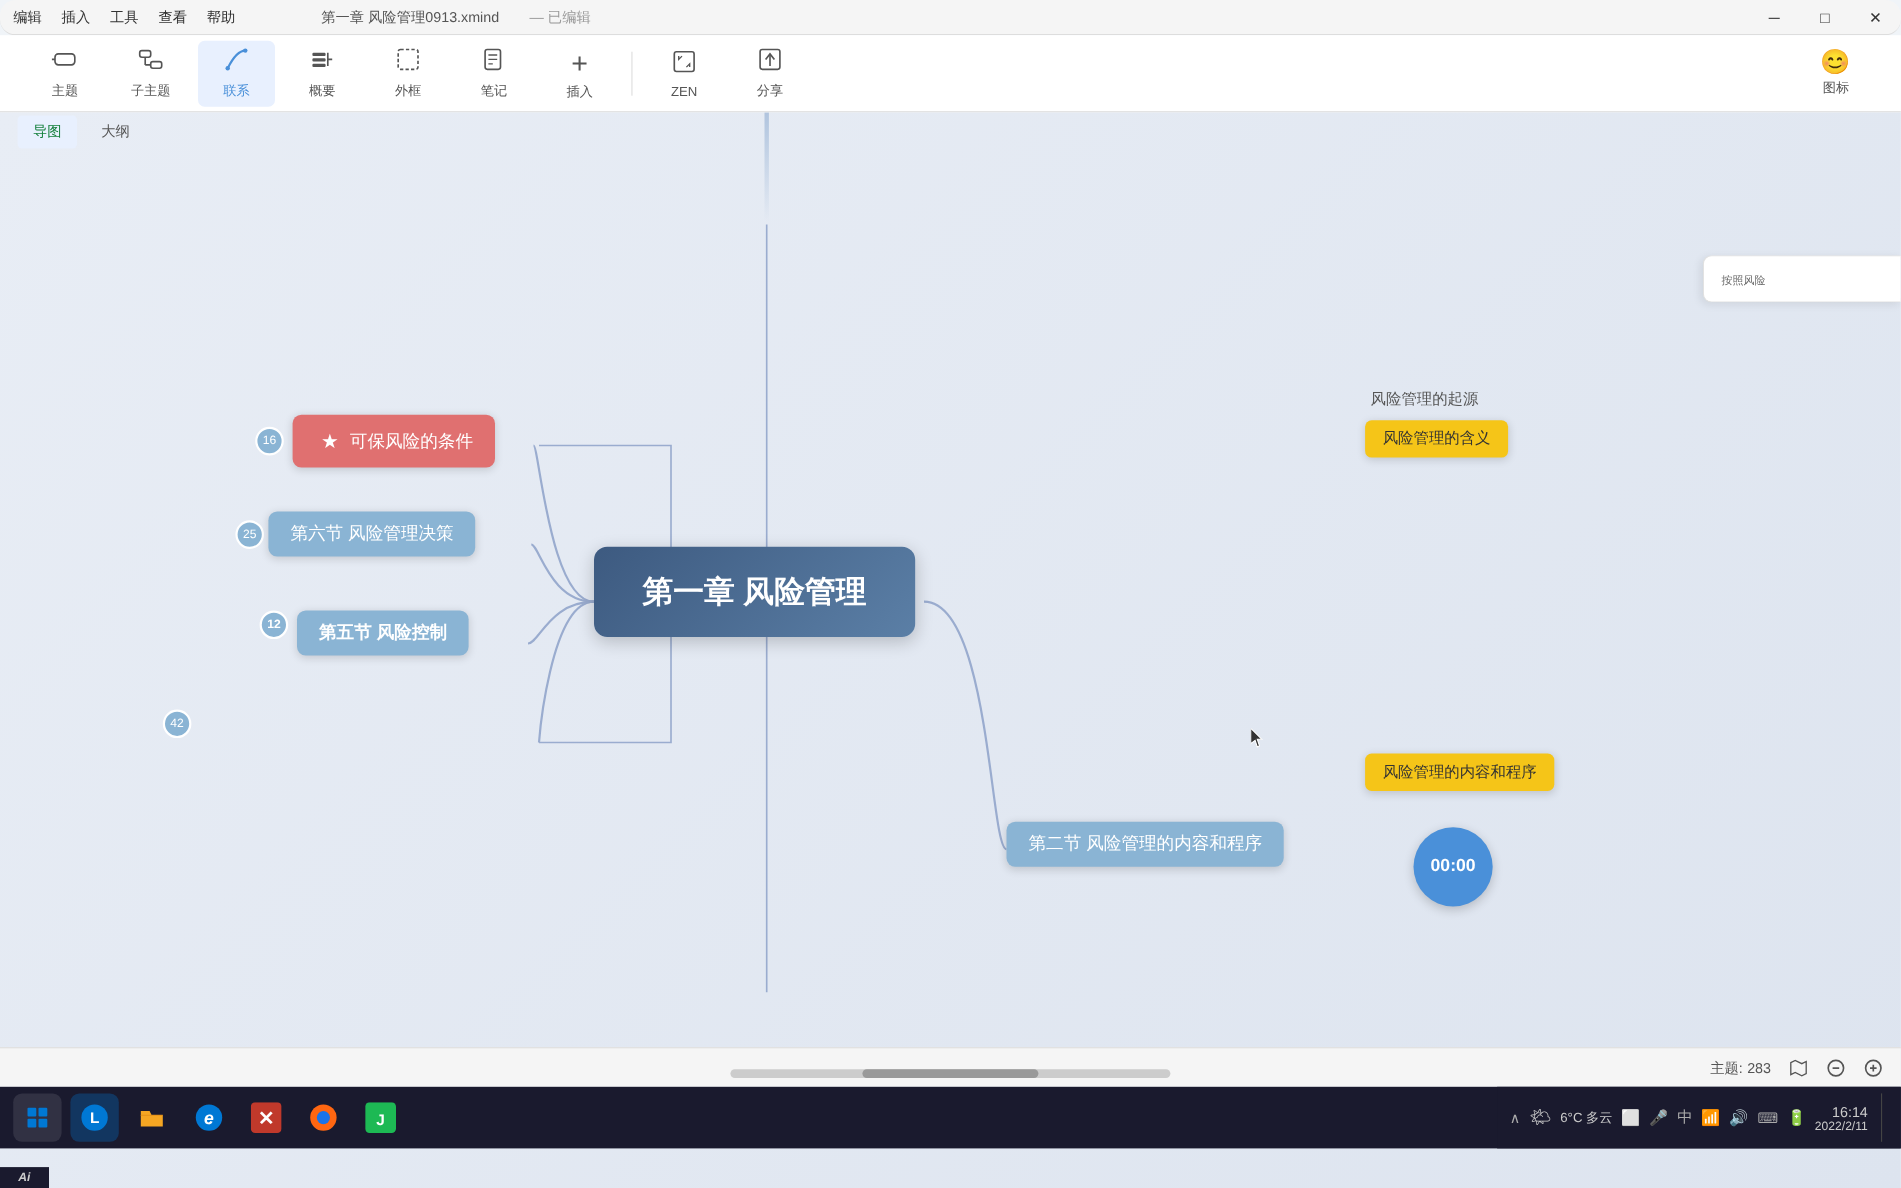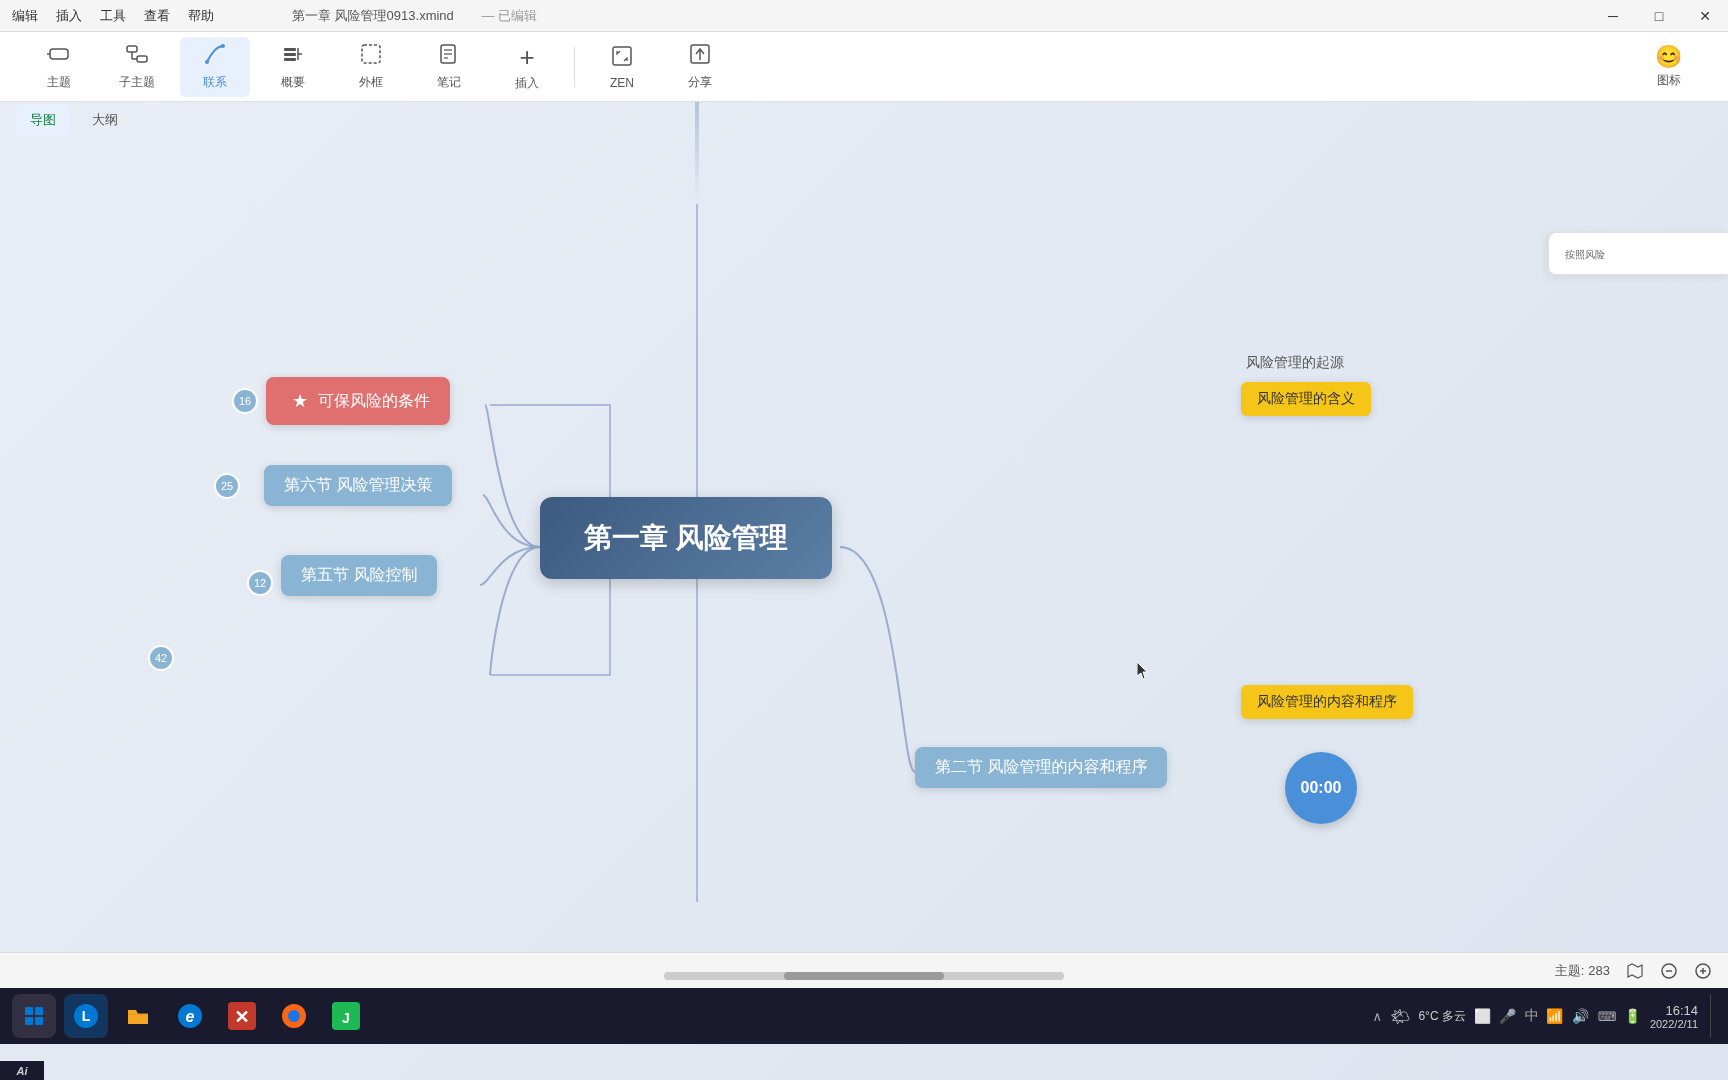--- a/index.html
+++ b/index.html
@@ -2,21 +2,21 @@
 <html><head>
   <meta charset="utf-8">
   <style>
     * { box-sizing: border-box; margin: 0; padding: 0; }
     body { width: 1728px; height: 1080px; overflow: hidden; background: #f0f4f8; font-family: 'Microsoft YaHei', 'SimHei', sans-serif; position: relative; }
 
     
     #titlebar {
       position: absolute; top: 0; left: 0; width: 100%; height: 32px;
       background: #f5f5f5; display: flex; align-items: center; padding: 0 12px;
-      font-size: 13px; color: #333; border-bottom: 1px solid #ddd; z-index: 100;
+      font-size: 13px; color: #333; border-bottom: 1px solid #ddd; z-index: 100; border-radius: 14px;
     }
     #titlebar span { margin-right: 18px; cursor: default; }
     #titlebar .title-center { margin-left: 60px; color: #555; }
     #titlebar .win-controls { position: absolute; right: 0; top: 0; display: flex; }
     #titlebar .win-btn { width: 46px; height: 32px; display: flex; align-items: center; justify-content: center; font-size: 14px; cursor: pointer; }
 
     
     #toolbar {
       position: absolute; top: 32px; left: 0; width: 100%; height: 70px;
       background: #fff; border-bottom: 1px solid #e0e0e0; display: flex; align-items: center;
@@ -341,29 +341,29 @@
     <div class="num-badge" style="position:static; margin-right:8px; width:26px; height:26px; flex-shrink:0;">
       <span style="font-size:11px;">16</span>
     </div>
     <div class="branch-node special" style="position:static; background:#e07070; display:flex; align-items:center;">
       <span class="star-badge" style="background:transparent; color:white; font-size:18px; margin-right:4px;">★</span>
       <span>可保风险的条件</span>
     </div>
   </div>
 
   <div style="position:absolute; left:214px; top:363px; display:flex; align-items:center;">
-    <div class="num-badge" style="position:static; margin-right:24px; flex-shrink:0;text-align:right;">
+    <div class="num-badge" style="position:static; margin-right:4px; flex-shrink:0;text-align:right;">
       <span style="font-size:11px;">25</span>
     </div>
     <div class="branch-node" style="position:static;">
       <span>第六节 风险管理决策</span>
     </div>
   </div>
 
-  <div style="position:absolute; left:247px; top:453px; display:flex; align-items:flex-end;">
+  <div style="position:absolute; left:236px; top:453px; display:flex; align-items:flex-start;font-weight:bold;">
     <div class="num-badge" style="position:static; margin-right:8px; flex-shrink:0;">
       <span style="font-size:11px;">12</span>
     </div>
     <div class="branch-node" style="position:static;">
       <span>第五节 风险控制</span>
     </div>
   </div>
 
   <div style="position:absolute; left:148px; top:543px; display:flex; align-items:center;">
     <div class="num-badge" style="position:static; margin-right:8px; flex-shrink:0;">

